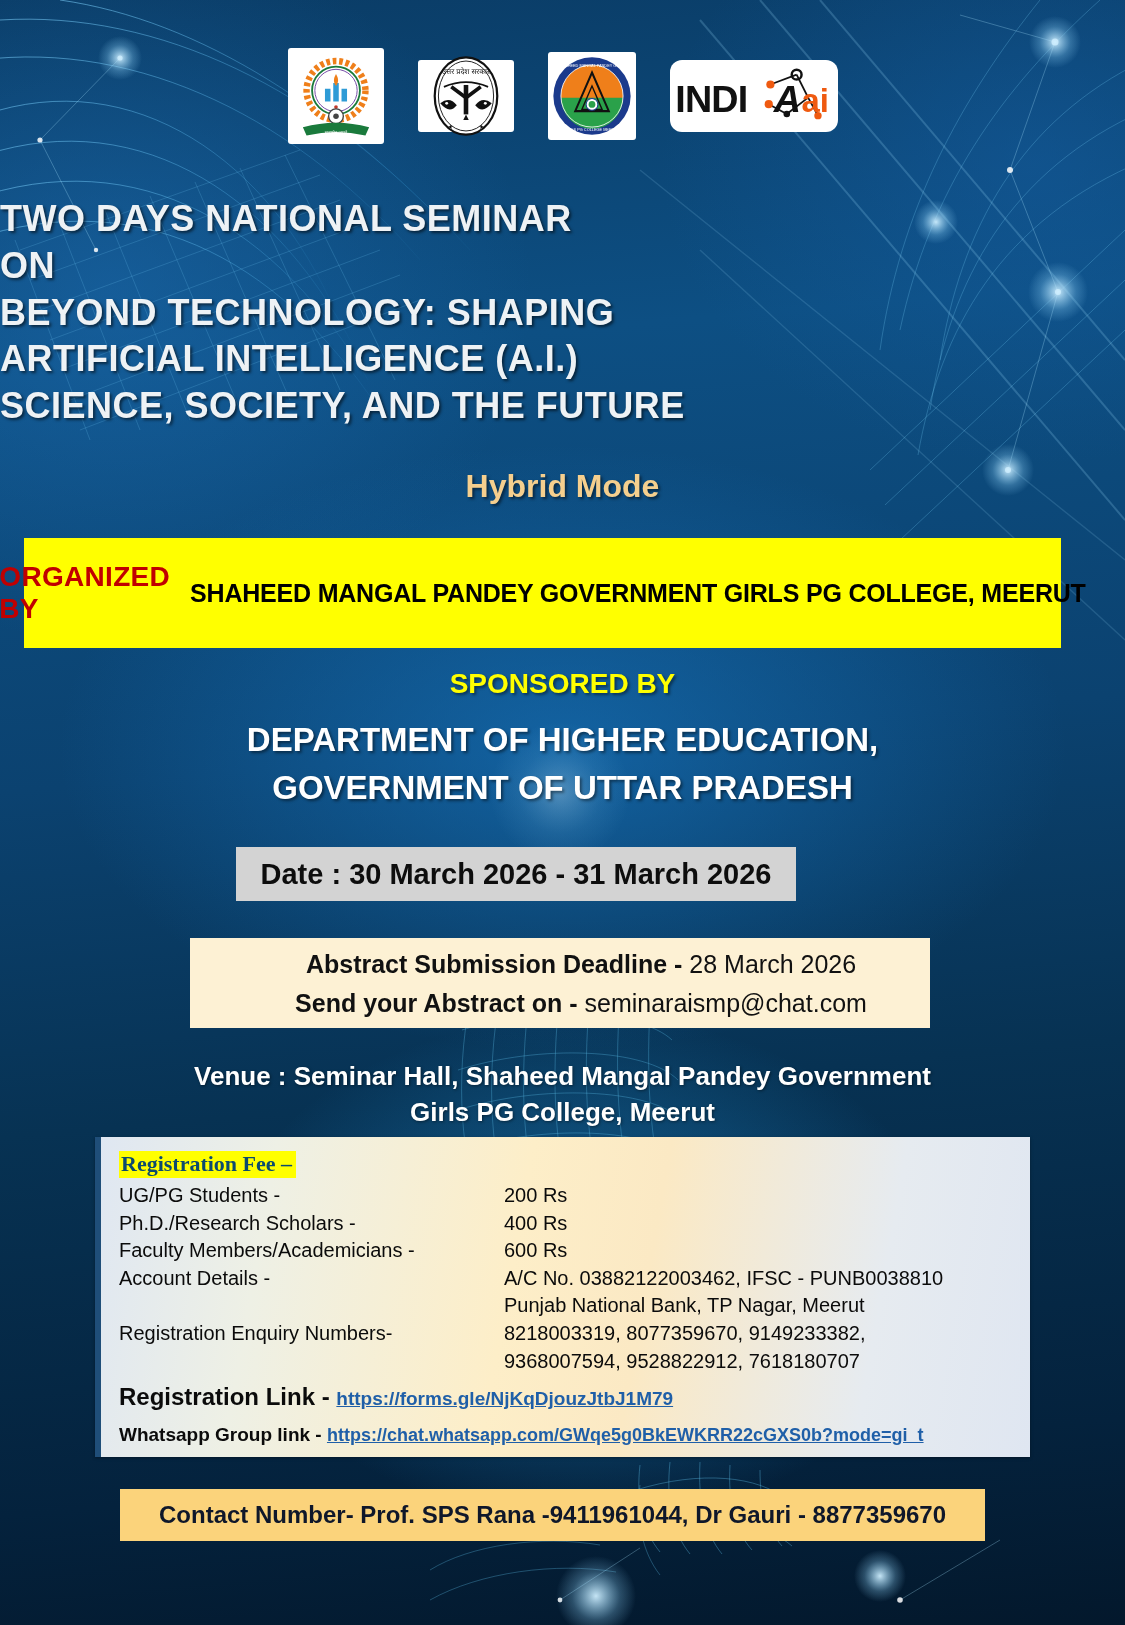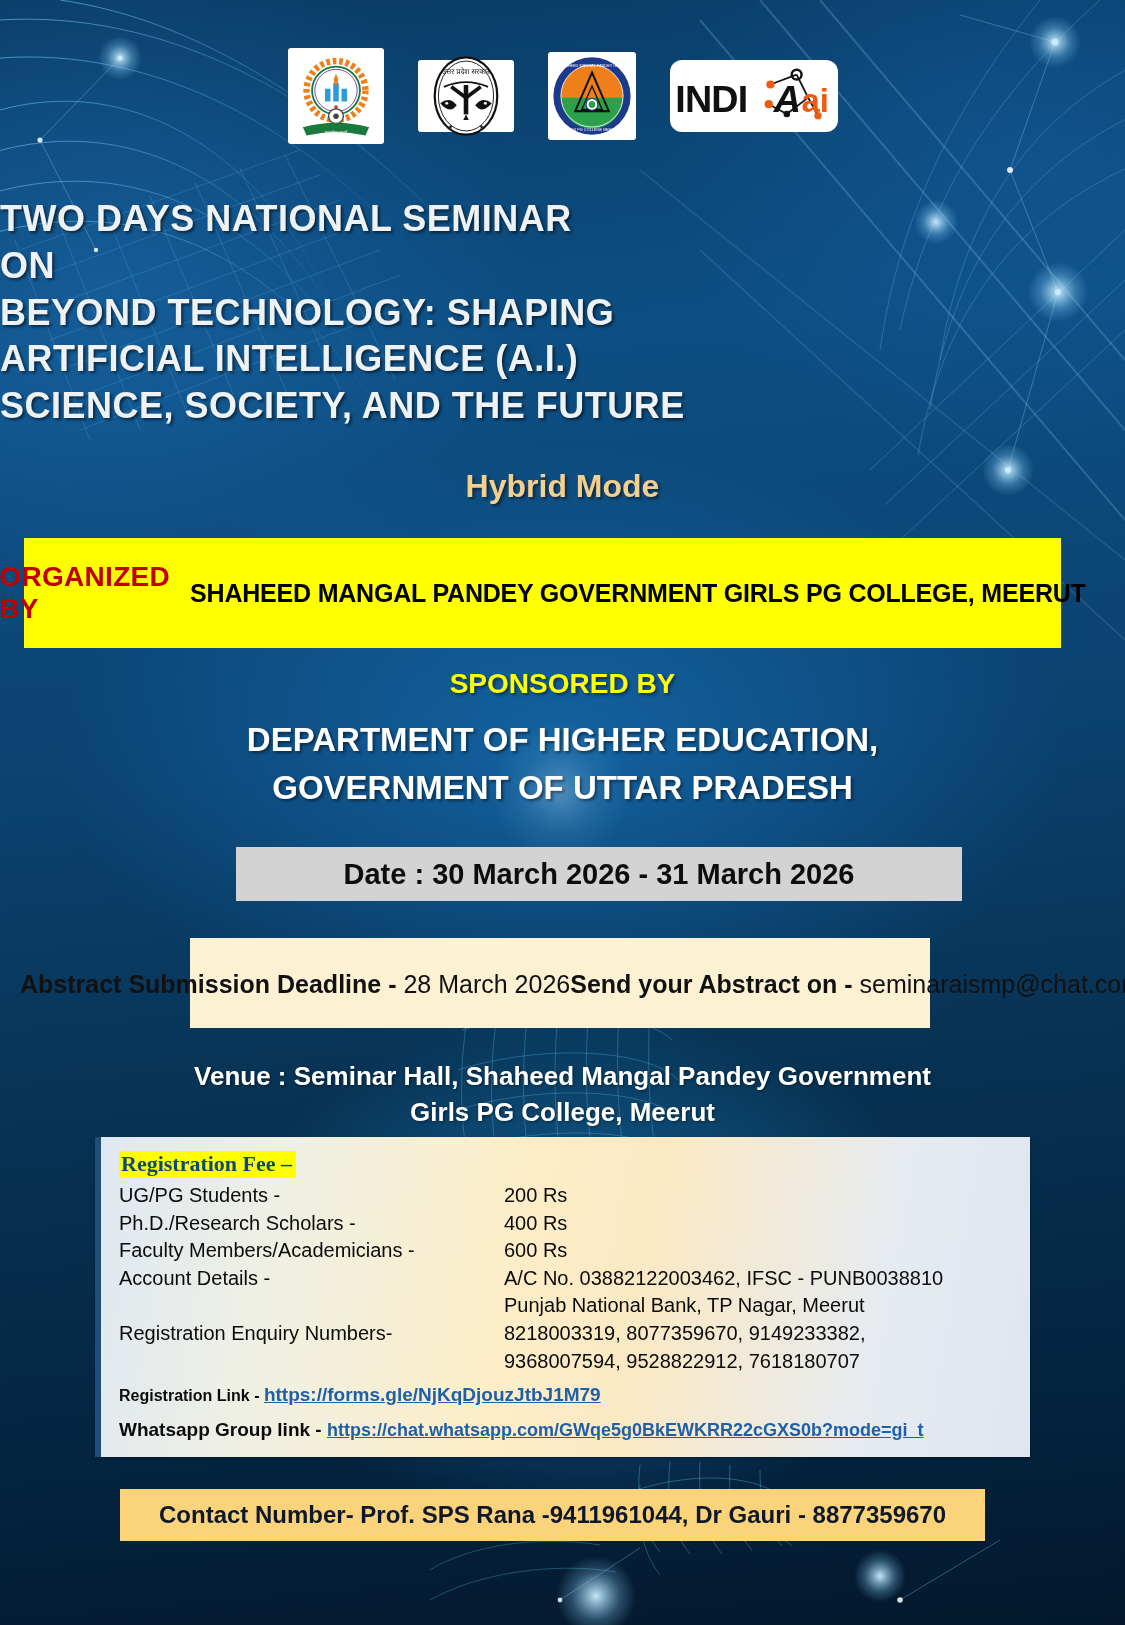--- a/index.html
+++ b/index.html
@@ -83,33 +83,33 @@
   }
   .sponsor-line {
     font-size:33px; font-weight:bold; color:#ffffff;
     line-height:1.45;
     text-shadow:2px 2px 3px rgba(0,0,0,.45);
   }
 
   
   .date-box {
     position:absolute; top:847px; left:236px;
-    width:726px; height:54px;
+    width:560px; height:54px;
     background:#d3d3d3;
     display:flex; align-items:center; justify-content:center;
     z-index:5;
   }
   .date-box span { font-size:29px; font-weight:bold; color:#0d0d0d; }
 
   
   .abstract-box {
     position:absolute; top:938px; left:190px;
     width:740px; height:90px;
     background:#fdf1d4;
-    display:flex; flex-direction:row;
+    display:flex; flex-direction:column;
     align-items:center; justify-content:center;
     z-index:5;
     padding-top:2px;
     padding-left:42px;
   }
   .abstract-line { font-size:25px; color:#111; line-height:1.55; white-space:nowrap; }
   .abstract-line b { font-weight:bold; }
 
   
   .venue {
@@ -136,21 +136,21 @@
     font-weight:bold; font-size:22px;
     background:#ffff00; color:#0c4a6e;
     display:inline-block; padding:0 4px 1px 2px;
     margin-bottom:4px;
   }
   .reg-row { display:flex; line-height:1.38; }
   .reg-label { width:385px; flex:0 0 385px; }
   .reg-val { flex:1; }
   .reg-cont { padding-left:385px; line-height:1.38; }
   .reg-link-row { line-height:1.5; margin-top:4px; }
-  .reg-link-row .lbl { font-weight:bold; font-size:16px; }
+  .reg-link-row .lbl { font-weight:bold; font-size:24px; }
   .reg-link-row .url { color:#1f5fa8; text-decoration:underline; font-weight:bold; font-size:19px; }
   .reg-link-row.small .lbl { font-size:19px; }
   .reg-link-row.small .url { font-size:18px; }
 
   
   .contact-bar {
     position:absolute; top:1489px; left:120px;
     width:865px; height:52px;
     background:#fbd37b;
     display:flex; align-items:center; justify-content:center;

